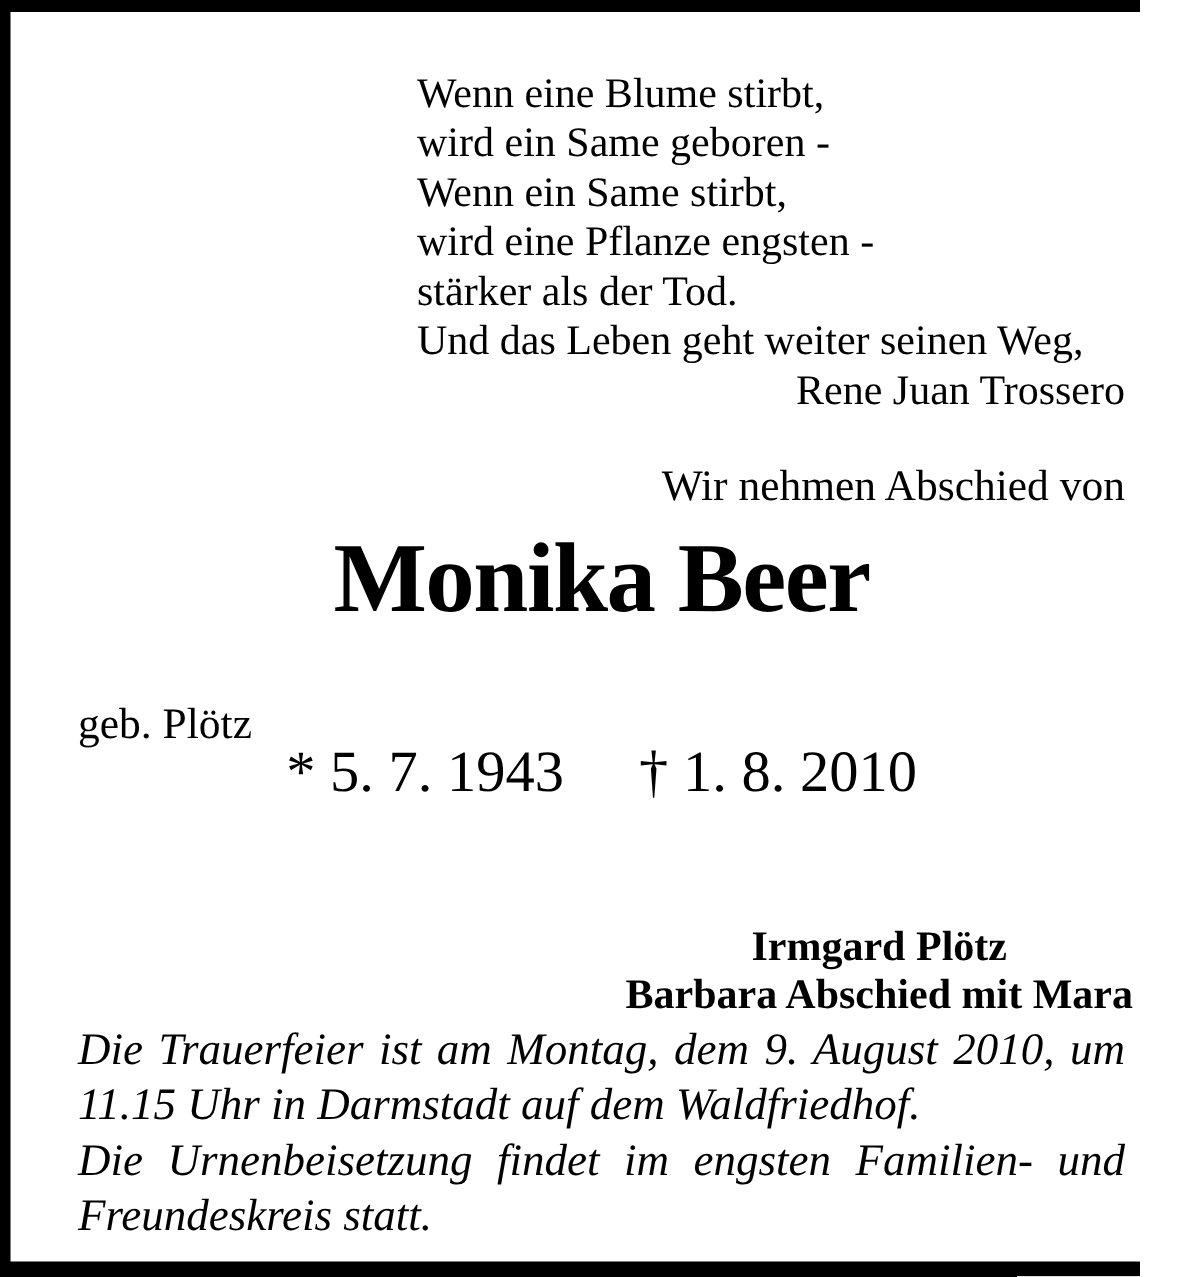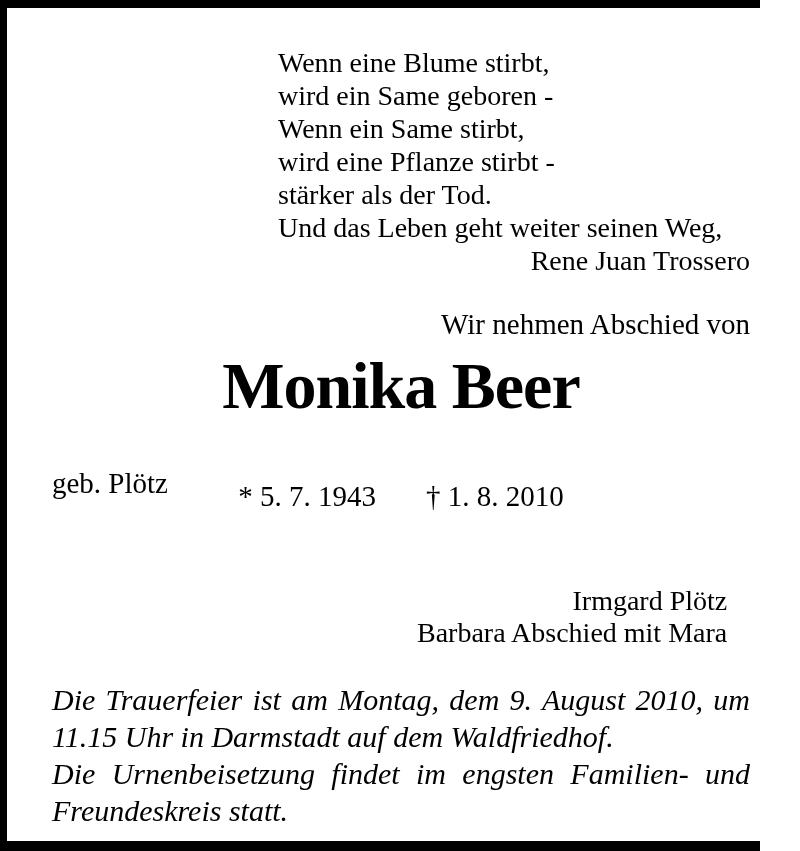--- a/index.html
+++ b/index.html
@@ -69,41 +69,41 @@
     top: 466px;
     width: 698px;
     font-size: 29px;
     line-height: 34px;
     text-align: left;
   }
 
   .life-dates {
     position: absolute;
     left: 52px;
-    top: 479px;
+    top: 498px;
     width: 698px;
-    font-size: 29px;
+    font-size: 39px;
     line-height: 34px;
     text-align: center;
     white-space: nowrap;
   }
   .life-dates .date-gap {
     display: inline-block;
     width: 50px;
   }
 
   .mourners {
     position: absolute;
     left: 417px;
-    top: 585px;
+    top: 616px;
     font-size: 28px;
     line-height: 32px;
-    font-weight: normal;
+    font-weight: bold;
     white-space: nowrap;
-    text-align: right;
+    text-align: center;
   }
 
   .details {
     position: absolute;
     left: 52px;
     top: 681px;
     width: 698px;
     font-size: 30px;
     line-height: 37px;
     text-align: justify;
@@ -121,21 +121,21 @@
 
   <div class="frame-bar frame-top"></div>
   <div class="frame-bar frame-left"></div>
   <div class="frame-bar frame-right"></div>
   <div class="frame-bar frame-bottom"></div>
 
   <div class="poem">
     <div class="poem-line">Wenn eine Blume stirbt,</div>
     <div class="poem-line">wird ein Same geboren -</div>
     <div class="poem-line">Wenn ein Same stirbt,</div>
-    <div class="poem-line">wird eine Pflanze stirbt -</div>
+    <div class="poem-line">wird eine Pflanze engsten -</div>
     <div class="poem-line">stärker als der Tod.</div>
     <div class="poem-line">Und das Leben geht weiter seinen Weg,</div>
     <div class="poem-attribution">Rene Juan Trossero</div>
   </div>
 
   <div class="intro">Wir nehmen Abschied von</div>
 
   <h1 class="deceased-name">Monika Beer</h1>
 
   <div class="maiden-name">geb. Plötz</div>

